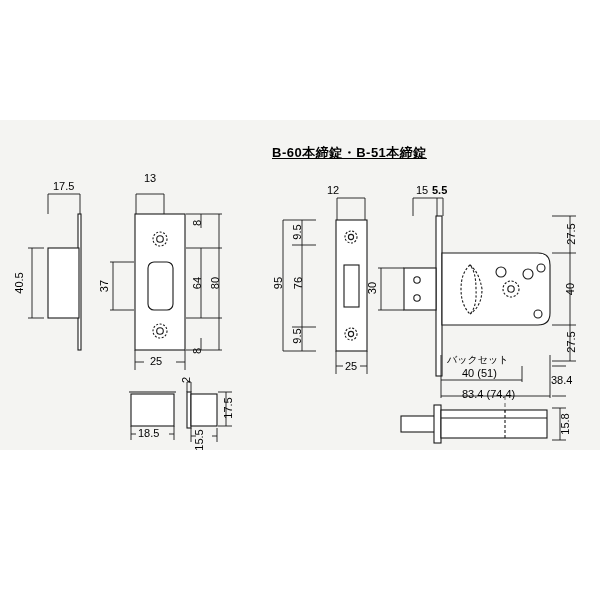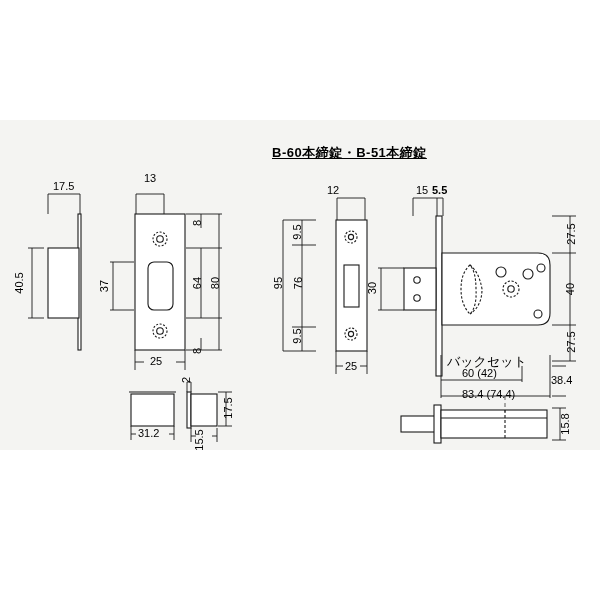--- a/index.html
+++ b/index.html
@@ -42,21 +42,21 @@
     pointer-events: none;
   }
   .dim {
     position: absolute;
     font-size: 11px;
     color: #000;
     white-space: nowrap;
     font-family: "Liberation Sans", "DejaVu Sans", sans-serif;
   }
   .rot90 { transform: rotate(-90deg); }
-  .jp { font-size: 13px; }
+  .jp { font-size: 10px; }
 </style>
 </head>
 <body>
 
 <div id="page">
 
   <div id="drawing-panel"></div>
 
   <div class="title" id="title-right">B-60本締錠・B-51本締錠</div>
 
@@ -270,36 +270,36 @@
 
   <div class="dim" style="left:53px; top:180px;">17.5</div>
   <div class="dim rot90" style="left:8px; top:277px;">40.5</div>
   <div class="dim" style="left:144px; top:172px;">13</div>
   <div class="dim rot90" style="left:98px; top:280px;">37</div>
   <div class="dim" style="left:150px; top:355px;">25</div>
   <div class="dim rot90" style="left:191px; top:277px;">64</div>
   <div class="dim rot90" style="left:209px; top:277px;">80</div>
   <div class="dim rot90" style="left:194px; top:217px;">8</div>
   <div class="dim rot90" style="left:194px; top:345px;">8</div>
-  <div class="dim" style="left:138px; top:427px;">31.2</div>
+  <div class="dim" style="left:138px; top:427px;">18.5</div>
   <div class="dim rot90" style="left:188px; top:434px;">15.5</div>
   <div class="dim rot90" style="left:183px; top:374px;">2</div>
   <div class="dim rot90" style="left:217px; top:402px;">17.5</div>
 
   <div class="dim rot90" style="left:272px; top:277px;">95</div>
   <div class="dim rot90" style="left:292px; top:277px;">76</div>
   <div class="dim rot90" style="left:289px; top:226px;">9.5</div>
   <div class="dim rot90" style="left:289px; top:330px;">9.5</div>
   <div class="dim" style="left:327px; top:184px;">12</div>
   <div class="dim" style="left:345px; top:360px;">25</div>
   <div class="dim rot90" style="left:366px; top:282px;">30</div>
   <div class="dim" style="left:416px; top:184px;">15</div>
   <div class="dim" style="left:432px; top:184px;font-weight:bold;">5.5</div>
   <div class="dim rot90" style="left:560px; top:228px;">27.5</div>
   <div class="dim rot90" style="left:564px; top:283px;">40</div>
   <div class="dim rot90" style="left:560px; top:336px;">27.5</div>
   <div class="dim" style="left:551px; top:374px;">38.4</div>
   <div class="dim rot90" style="left:554px; top:418px;">15.8</div>
   <div class="dim jp" style="left:447px; top:353px;">バックセット</div>
-  <div class="dim" style="left:462px; top:367px;">60 (42)</div>
+  <div class="dim" style="left:462px; top:367px;">40 (51)</div>
   <div class="dim" style="left:462px; top:388px;">83.4 (74.4)</div>
 
 </div>
 
 </body></html>

